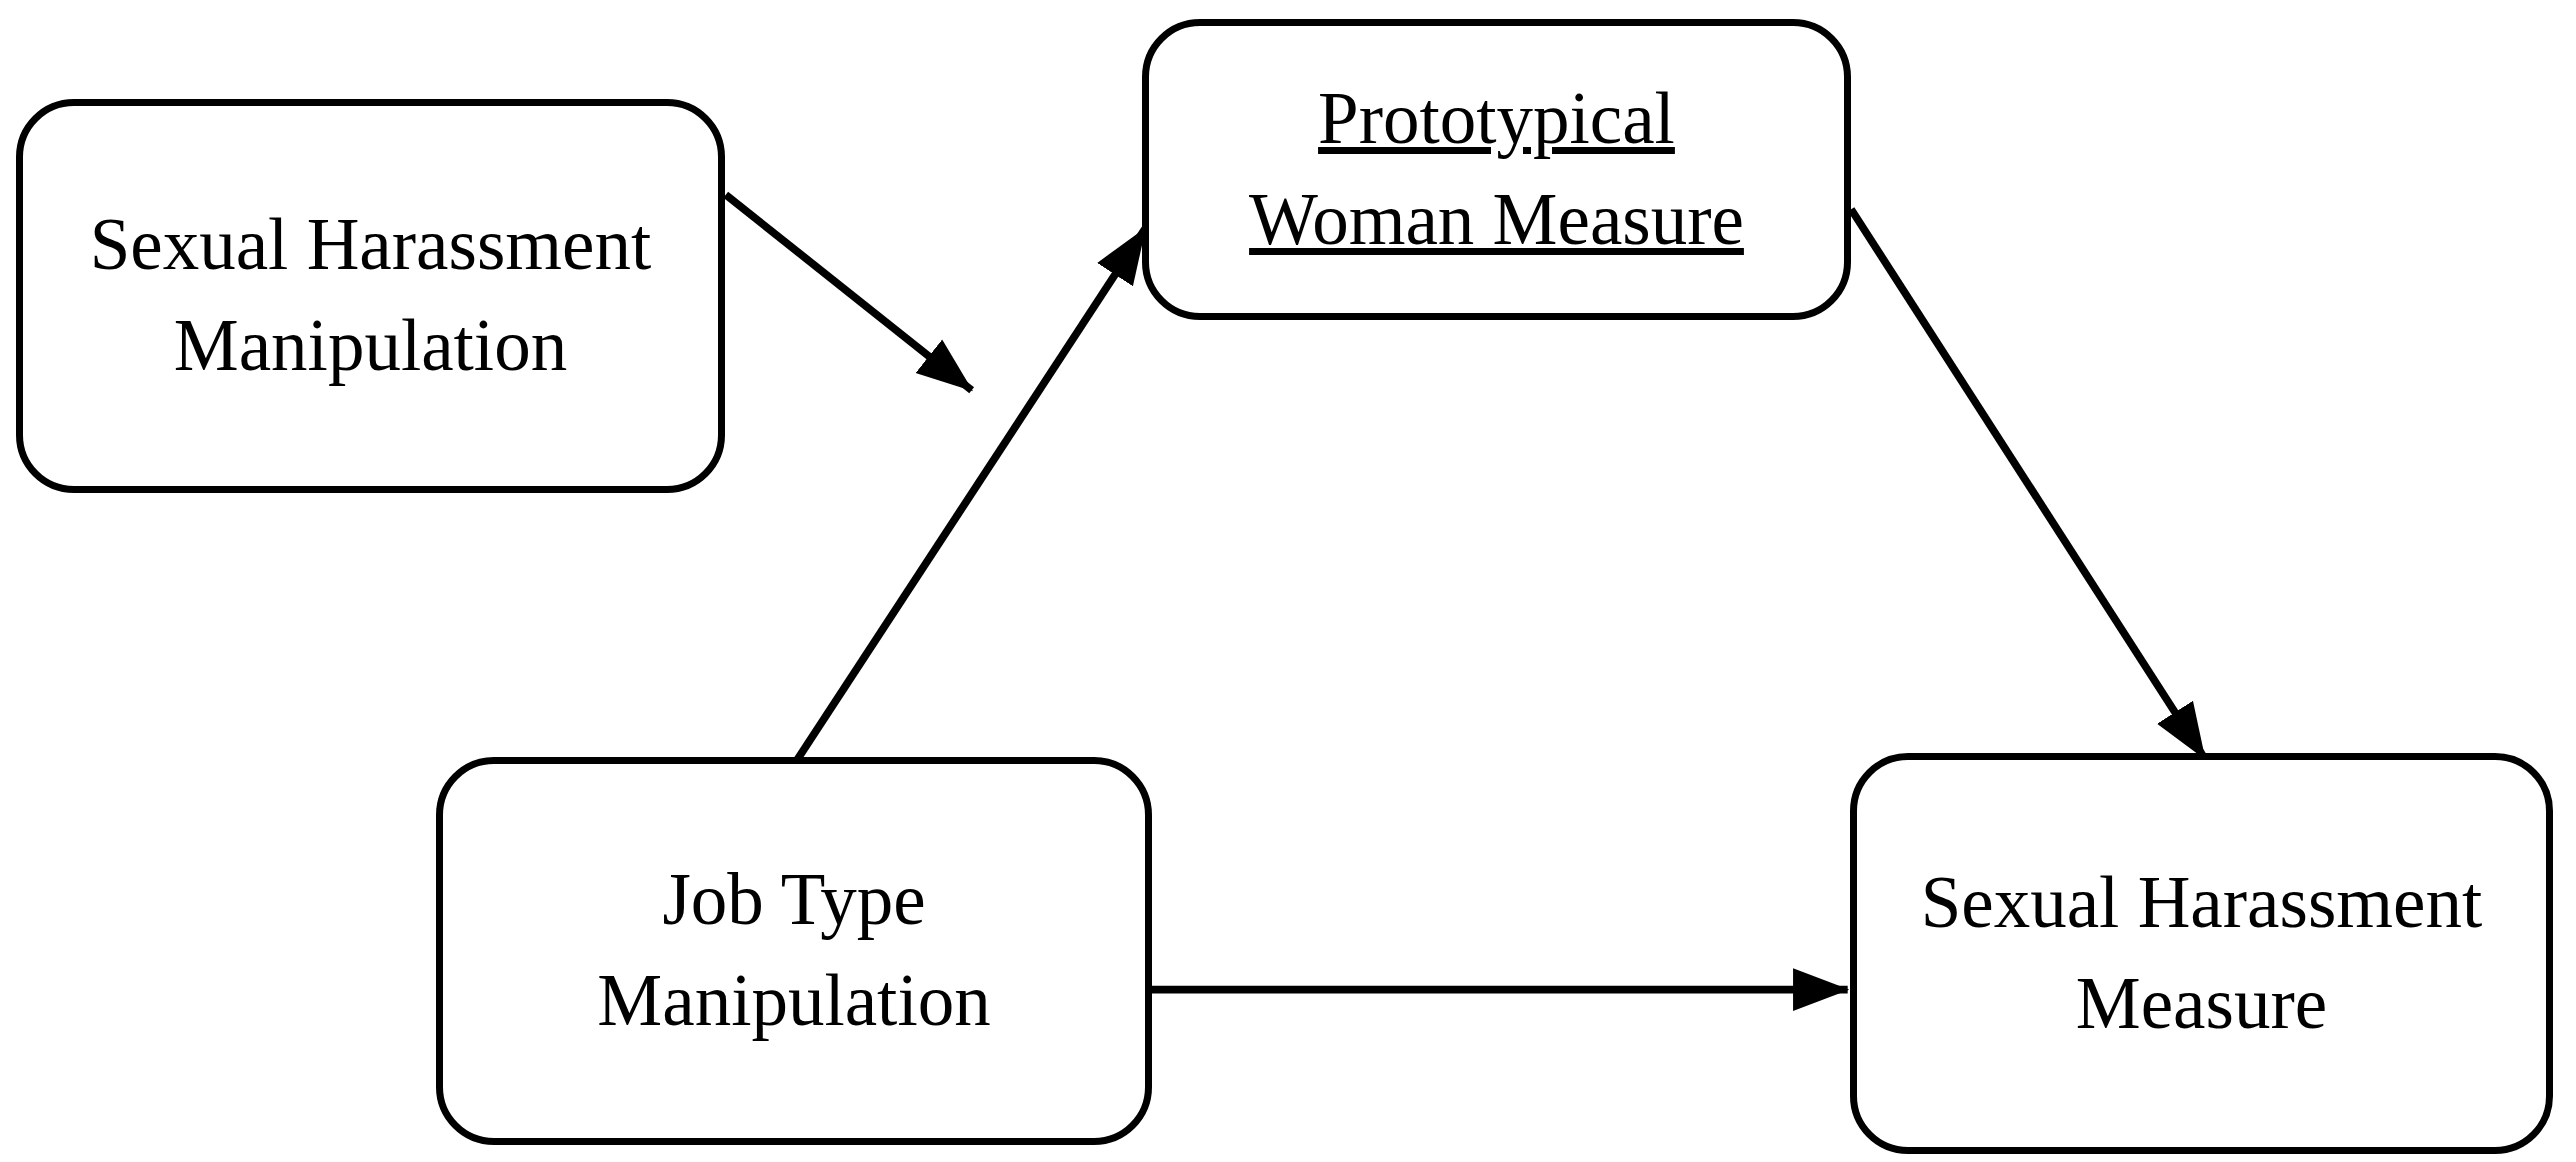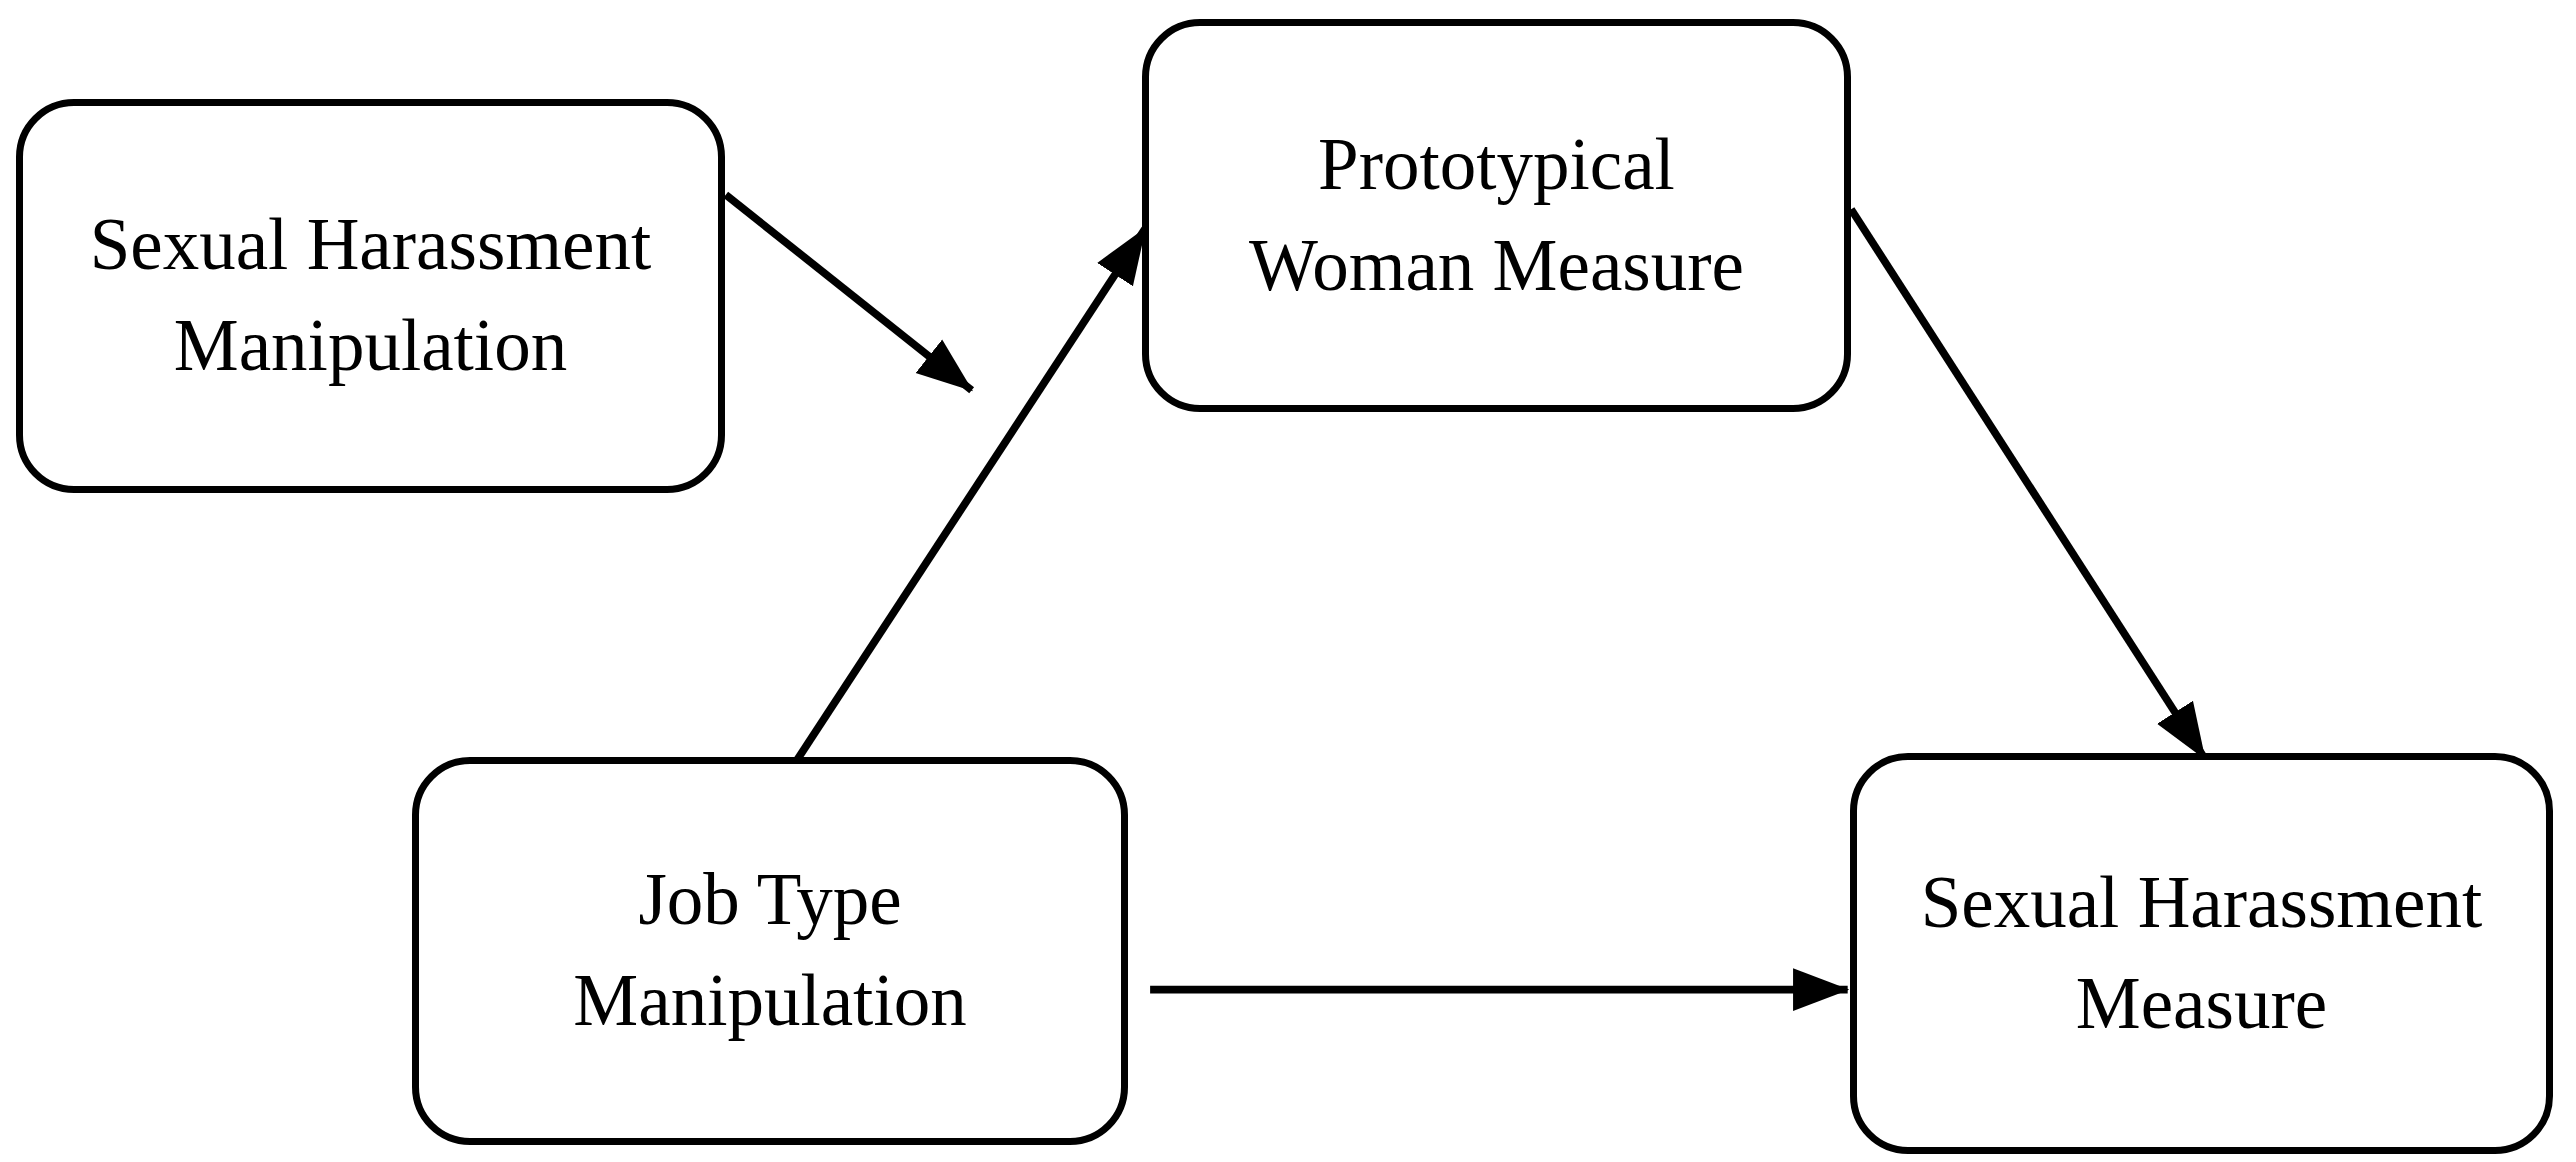--- a/index.html
+++ b/index.html
@@ -39,22 +39,22 @@
   }
   .node-label {
     font-family: "Liberation Serif", "DejaVu Serif", serif;
     font-size: 73px;
     line-height: 1.38;
     color: #000000;
     text-align: center;
     white-space: pre-line;
   }
   #node-shm-manip   { left: 16px;   top: 99px; width: 709px; height: 394px; }
-  #node-pwm         { left: 1142px; top: 19px;  width: 709px; height: 393px; }
-  #node-jtm         { left: 412px;  top: 757px; width: 716px; height: 388px; }
+  #node-pwm         { left: 1142px; top: 19px;  width: 709px; height: 301px; text-decoration: underline; }
+  #node-jtm         { left: 436px;  top: 757px; width: 716px; height: 388px; }
   #node-shm-measure { left: 1850px; top: 753px; width: 703px; height: 401px; }
 </style>
 </head>
 <body>
 
 <div class="canvas">
 
   <svg class="edges" viewBox="0 0 3017 1362" xmlns="http://www.w3.org/2000/svg">
     <defs>
       <marker id="arrowhead" markerUnits="userSpaceOnUse" markerWidth="66" markerHeight="54" refX="64" refY="27" orient="auto">

